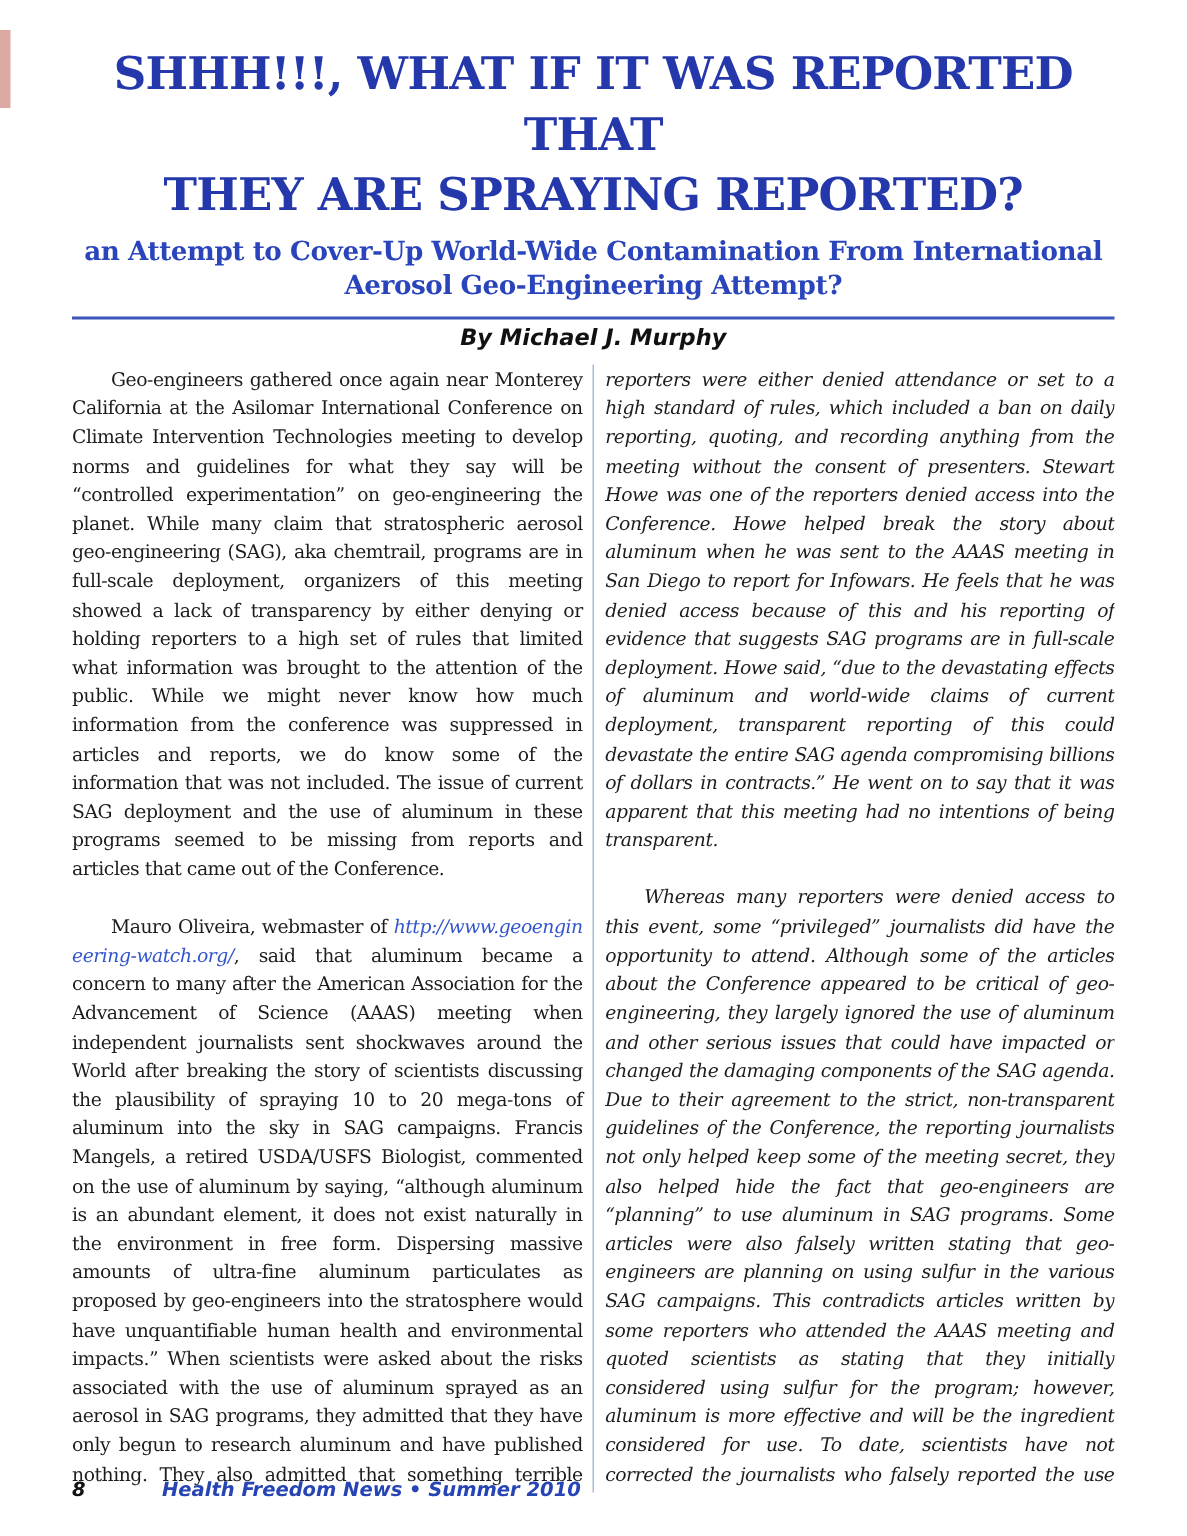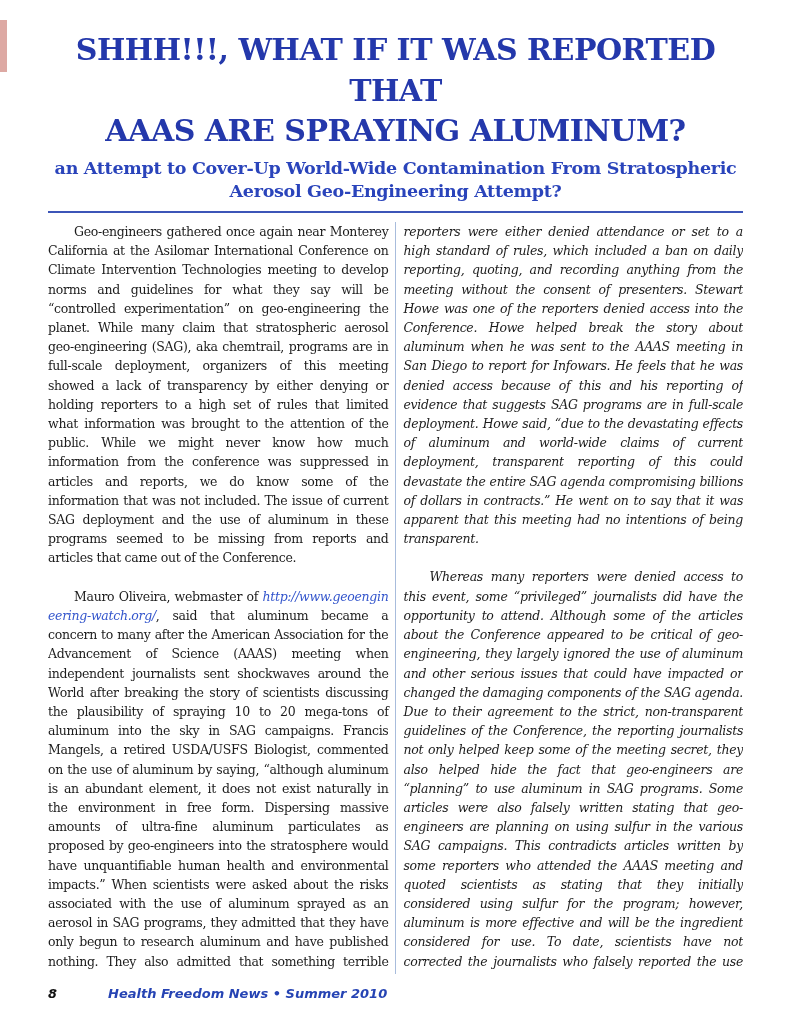--- a/index.html
+++ b/index.html
@@ -89,30 +89,31 @@
 </head>
 <body>
 
 <div class="page">
 
   <div class="edge-mark"></div>
 
   <div class="masthead">
     <div class="title">
       <div>SHHH!!!, WHAT IF IT WAS REPORTED THAT</div>
-      <div>AAAS ARE SPRAYING ALUMINUM?</div>
+      <div>THEY ARE SPRAYING REPORTED?</div>
     </div>
     <div class="subtitle">
-      <div>an Attempt to Cover-Up World-Wide Contamination From Stratospheric</div>
+      <div>an Attempt to Cover-Up World-Wide Contamination From International</div>
       <div>Aerosol Geo-Engineering Attempt?</div>
     </div>
   </div>
 
   <hr class="rule">
 
+  <div class="byline">By Michael J. Murphy</div>
 
   <div class="columns">
 
     <div class="col col-left">
       <p>Geo-engineers gathered once again near Monterey California at the Asilomar International Conference on Climate Intervention Technologies meeting to develop norms and guidelines for what they say will be “controlled experimentation” on geo-engineering the planet. While many claim that stratospheric aerosol geo-engineering (SAG), aka chemtrail, programs are in full-scale deployment, organizers of this meeting showed a lack of transparency by either denying or holding reporters to a high set of rules that limited what information was brought to the attention of the public. While we might never know how much information from the conference was suppressed in articles and reports, we do know some of the information that was not included. The issue of current SAG deployment and the use of aluminum in these programs seemed to be missing from reports and articles that came out of the Conference.</p>
       <p><span>Mauro Oliveira, webmaster of </span><a class="inline-link">http://www.geoengineering-watch.org/</a><span>, said that aluminum became a concern to many after the American Association for the Advancement of Science (AAAS) meeting when independent journalists sent shockwaves around the World after breaking the story of scientists discussing the plausibility of spraying 10 to 20 mega-tons of aluminum into the sky in SAG campaigns. Francis Mangels, a retired USDA/USFS Biologist, commented on the use of aluminum by saying, “although aluminum is an abundant element, it does not exist naturally in the environment in free form. Dispersing massive amounts of ultra-fine aluminum particulates as proposed by geo-engineers into the stratosphere would have unquantifiable human health and environmental impacts.” When scientists were asked about the risks associated with the use of aluminum sprayed as an aerosol in SAG programs, they admitted that they have only begun to research aluminum and have published nothing. They also admitted that something terrible could be found in the future that they don’t know about. Also, when asked about deployment of current programs, scientists denied that any SAG programs have been deployed. This contradicted the findings of many who claim that SAG programs are well under-way and that high amounts of aluminum and other harmful substances from these programs are already being found, resulting in the devastation of eco-systems and the health of people around the World.</span></p>
 
     </div>
 
     <div class="col col-right">

